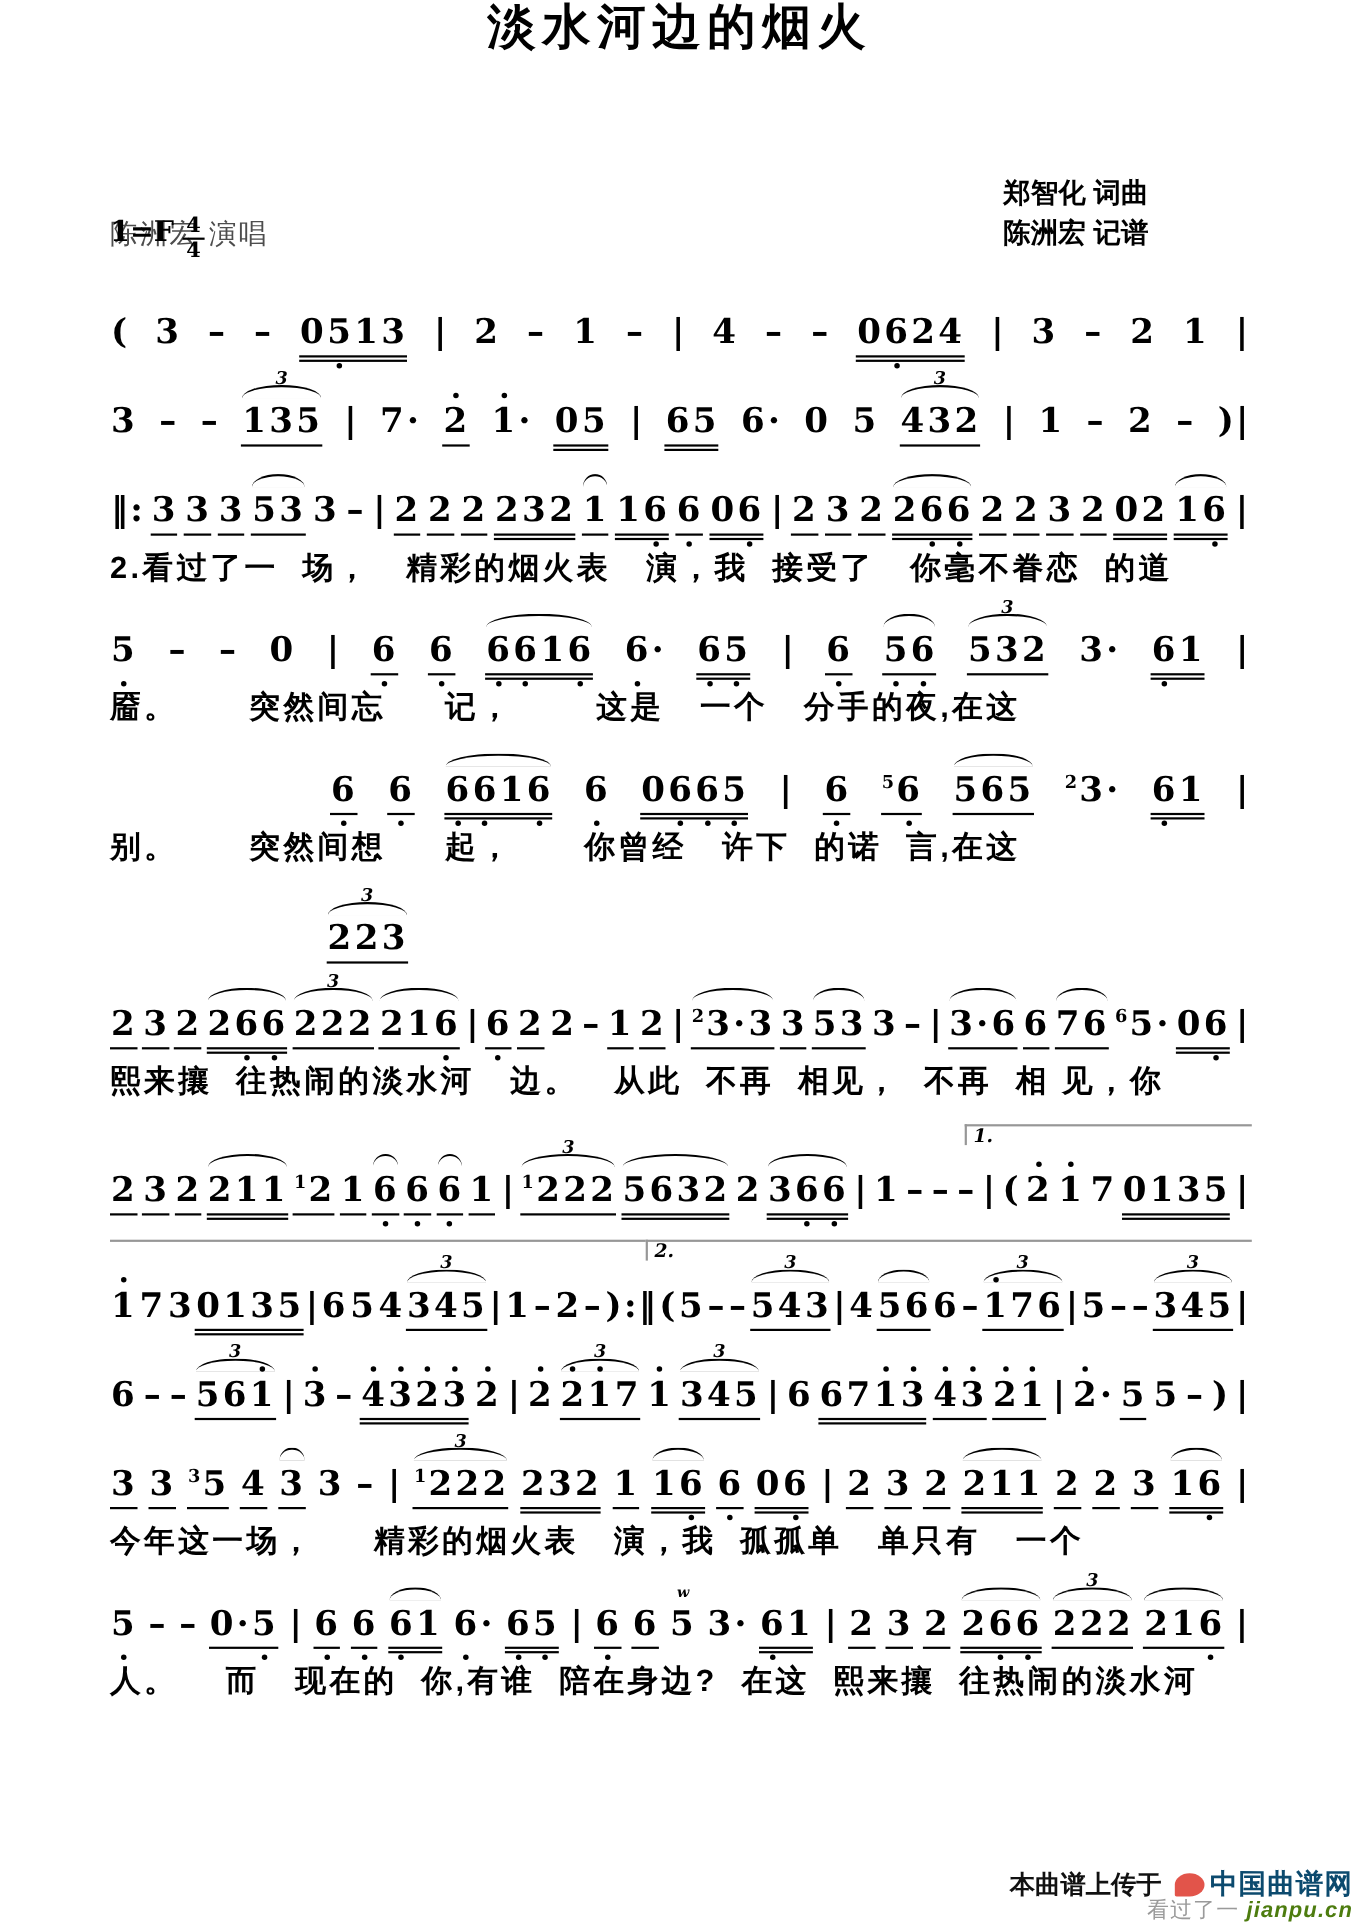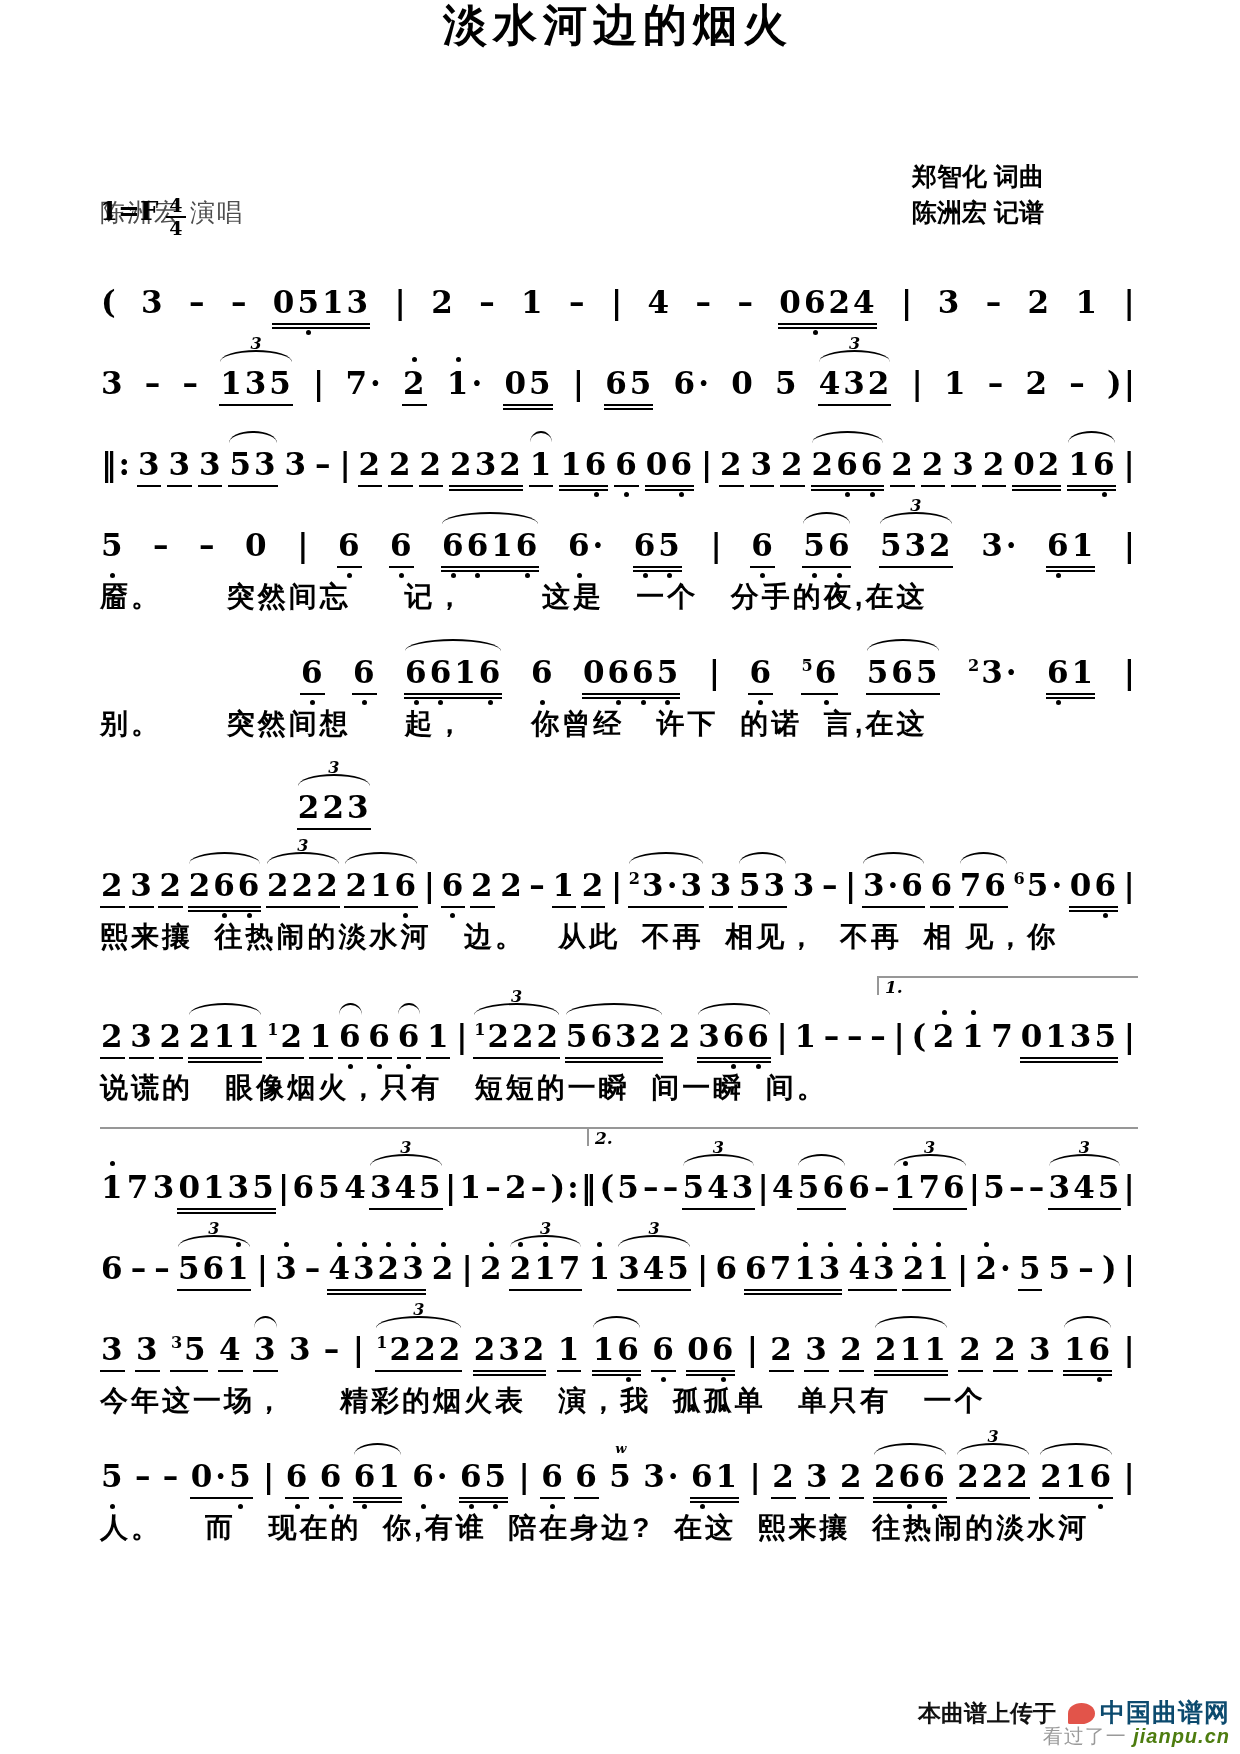--- a/index.html
+++ b/index.html
@@ -142,20 +142,21 @@
           <span class="tok"><span class="nt u1"><span class="ch">2</span></span></span>
           <span class="tok"><span class="slur"></span><span class="nt u2"><span class="ch">2</span><span class="ch lo">6</span><span class="ch lo">6</span></span></span>
           <span class="tok"><span class="nt u1"><span class="ch">2</span></span></span>
           <span class="tok"><span class="nt u1"><span class="ch">2</span></span></span>
           <span class="tok"><span class="nt u1"><span class="ch">3</span></span></span>
           <span class="tok"><span class="nt u1"><span class="ch">2</span></span></span>
           <span class="tok"><span class="nt u2"><span class="ch">0</span><span class="ch">2</span></span></span>
           <span class="tok"><span class="slur"></span><span class="nt u2"><span class="ch">1</span><span class="ch lo">6</span></span></span>
           <span class="tok bar"><span class="nt"><span class="ch">|</span></span></span>
         </div>
+        <div class="lyric">2.看过了一  场，   精彩的烟火表   演，我  接受了   你毫不眷恋  的道</div>
       </div>
       <div class="system">
         <div class="noterow">
           <span class="tok"><span class="nt"><span class="ch lo">5</span></span></span>
           <span class="tok"><span class="nt"><span class="ch">–</span></span></span>
           <span class="tok"><span class="nt"><span class="ch">–</span></span></span>
           <span class="tok"><span class="nt"><span class="ch">0</span></span></span>
           <span class="tok bar"><span class="nt"><span class="ch">|</span></span></span>
           <span class="tok"><span class="nt u1"><span class="ch lo">6</span></span></span>
           <span class="tok"><span class="nt u1"><span class="ch lo">6</span></span></span>
@@ -247,21 +248,20 @@
           <span class="tok"><span class="nt"><span class="ch">–</span></span></span>
           <span class="tok"><span class="nt"><span class="ch">–</span></span></span>
           <span class="tok bar"><span class="nt"><span class="ch">|</span></span></span>
           <span class="tok bar"><span class="nt"><span class="ch">(</span></span></span>
           <span class="tok"><span class="nt"><span class="ch hi">2</span></span></span>
           <span class="tok"><span class="nt"><span class="ch hi">1</span></span></span>
           <span class="tok"><span class="nt"><span class="ch">7</span></span></span>
           <span class="tok"><span class="nt u2"><span class="ch">0</span><span class="ch">1</span><span class="ch">3</span><span class="ch">5</span></span></span>
           <span class="tok bar"><span class="nt"><span class="ch">|</span></span></span>
         </div>
-        <div class="lyric">说谎的   眼像烟火，只有   短短的一瞬  间一瞬  间。</div>
       </div>
       <div class="system">
         <div class="bracket-row">
           <div class="bracket" style="left: 0%; width: 47%; border-top-color: rgb(151, 151, 151);"></div>
           <div class="bracket tick" style="left: 47%; width: 53%; border-top-color: rgb(151, 151, 151); border-left-color: rgb(151, 151, 151);"><span class="blabel">2.</span></div>
         </div>
         <div class="noterow">
           <span class="tok"><span class="nt"><span class="ch hi">1</span></span></span>
           <span class="tok"><span class="nt"><span class="ch">7</span></span></span>
           <span class="tok"><span class="nt"><span class="ch">3</span></span></span>

